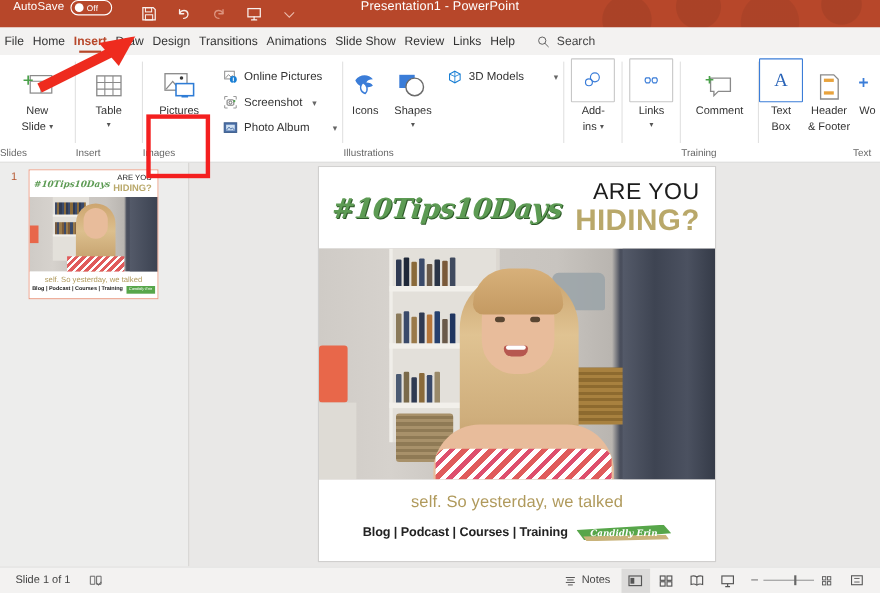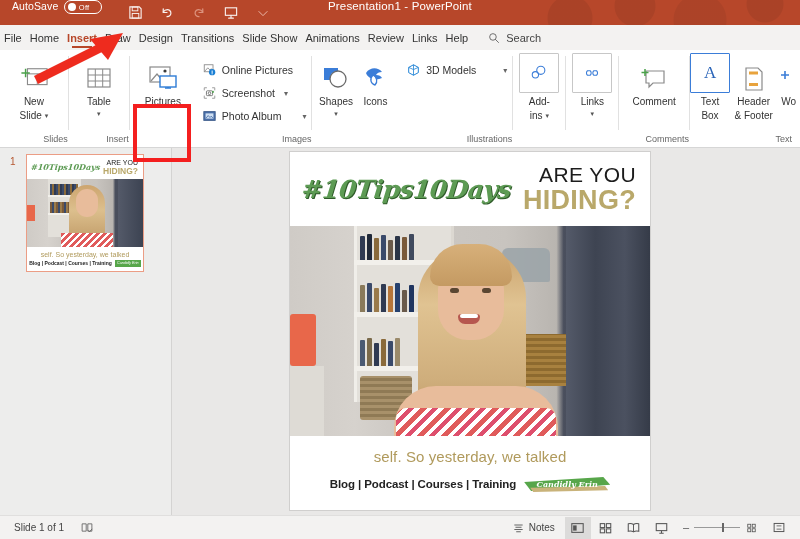--- a/index.html
+++ b/index.html
@@ -71,21 +71,21 @@
     position:absolute; top:50px; left:0; width:800px; height:98px;
     background:#fff; display:flex; align-items:stretch;
   }
   .ribbon::after{
     content:""; position:absolute; left:0; bottom:0; width:800px; height:1px;
     background:#d6d6d6;
   }
   .grp{ position:relative; display:flex; flex-direction:column; height:98px; }
   .grp .grp-body{ flex:1; display:flex; align-items:flex-start; padding-top:4px; }
   .grp .grp-label{
-    height:15px; font-size:9px; color:#666; text-align:right; line-height:13px;
+    height:15px; font-size:9px; color:#666; text-align:left; line-height:13px;
   }
   .grp-sep{ width:1px; background:#e1e1e1; margin:6px 0 18px 0; }
 
   .bigbtn{
     width:56px; display:flex; flex-direction:column; align-items:center;
     padding-top:5px; gap:3px;
   }
   .bigbtn .ic{ height:34px; display:flex;align-items:flex-end;justify-content:center;}
   .bigbtn .lbl{ font-size:10px; color:#333; text-align:center; line-height:11px; }
   .caret{ font-size:7px; color:#555; line-height:7px; }
@@ -264,22 +264,22 @@
     <div class="title-text">Presentation1  -  PowerPoint</div>
   </div>
 
   <div class="tabsrow">
     <div class="tab">File</div>
     <div class="tab">Home</div>
     <div class="tab active">Insert</div>
     <div class="tab">Draw</div>
     <div class="tab">Design</div>
     <div class="tab">Transitions</div>
+    <div class="tab">Animations</div>
     <div class="tab">Slide Show</div>
-    <div class="tab">Animations</div>
     <div class="tab">Review</div>
     <div class="tab">Links</div>
     <div class="tab">Help</div>
     <div class="searchbox">
       <svg width="12" height="12" viewBox="0 0 16 16">
           <circle cx="6.6" cy="6.6" r="4.4" fill="none" stroke="#555" stroke-width="1.1"></circle>
           <path d="M10 10l4 4" stroke="#555" stroke-width="1.1" stroke-linecap="round"></path>
         </svg>
       <span>Search</span>
     </div>
@@ -371,38 +371,38 @@
             <span class="scaret" style="margin-left:16px">▾</span>
           </div>
         </div>
       </div>
       <div class="grp-label">Images</div>
     </div>
     <div class="grp-sep"></div>
 
     <div class="grp" style="width:200px">
       <div class="grp-body">
+        <div class="bigbtn">
+          <div class="ic">
+            <svg width="30" height="28" viewBox="0 0 30 28">
+              <path d="M6 8c4-6 12-6 16-1-3 0-5 1-6 3 3 0 5 1 6 3-6 3-14 1-16-5z" fill="#3b7dd8"></path>
+              <path d="M13 10c4 2 5 7 2 10-4-1-6-6-2-10z" fill="#fff" stroke="#3b7dd8" stroke-width="1.3"></path>
+            </svg>
+          </div>
+          <div class="lbl">Icons</div>
+        </div>
         <div class="bigbtn" style="margin-left:4px">
           <div class="ic">
             <svg width="30" height="28" viewBox="0 0 30 28">
               <rect x="3" y="3" width="14" height="12" fill="#3b7dd8"></rect>
               <circle cx="17" cy="14" r="8" fill="#fff" stroke="#6b6b6b" stroke-width="1.3"></circle>
             </svg>
           </div>
           <div class="lbl">Shapes</div>
           <div class="caret">▾</div>
-        </div>
-        <div class="bigbtn">
-          <div class="ic">
-            <svg width="30" height="28" viewBox="0 0 30 28">
-              <path d="M6 8c4-6 12-6 16-1-3 0-5 1-6 3 3 0 5 1 6 3-6 3-14 1-16-5z" fill="#3b7dd8"></path>
-              <path d="M13 10c4 2 5 7 2 10-4-1-6-6-2-10z" fill="#fff" stroke="#3b7dd8" stroke-width="1.3"></path>
-            </svg>
-          </div>
-          <div class="lbl">Icons</div>
         </div>
 
         <div class="smallcol" style="margin-left:6px">
           <div class="smallbtn">
             <svg width="15" height="14" viewBox="0 0 16 16">
               <path d="M8 2l5.5 3v6L8 14l-5.5-3V5L8 2z" fill="none" stroke="#1a7fd4" stroke-width="1.1"></path>
               <path d="M8 2v5.5M8 7.5L2.5 5M8 7.5L13.5 5M8 7.5V14" fill="none" stroke="#1a7fd4" stroke-width=".9"></path>
             </svg>
             <span class="slbl">3D Models</span>
             <span class="scaret" style="margin-left:22px">▾</span>
@@ -459,21 +459,21 @@
         <div class="bigbtn" style="width:68px">
           <div class="ic">
             <svg width="28" height="26" viewBox="0 0 28 26">
               <path d="M6 4h18v12H13l-4 4v-4H6V4z" fill="#fff" stroke="#8a8a8a" stroke-width="1.2"></path>
               <path d="M5 2v7M1.5 5.5h7" stroke="#4aa14a" stroke-width="1.5"></path>
             </svg>
           </div>
           <div class="lbl">Comment</div>
         </div>
       </div>
-      <div class="grp-label">Comments</div>
+      <div class="grp-label">Training</div>
     </div>
     <div class="grp-sep"></div>
 
     <div class="grp" style="width:110px">
       <div class="grp-body">
         <div class="bigbtn" style="width:44px">
           <div class="ic">
             <div class="boxedbtn" style="border-color:#3b7dd8;position:relative">
               <span style="font-family:'Liberation Serif',serif;font-size:17px;color:#2a64b8">A</span>
             </div>

